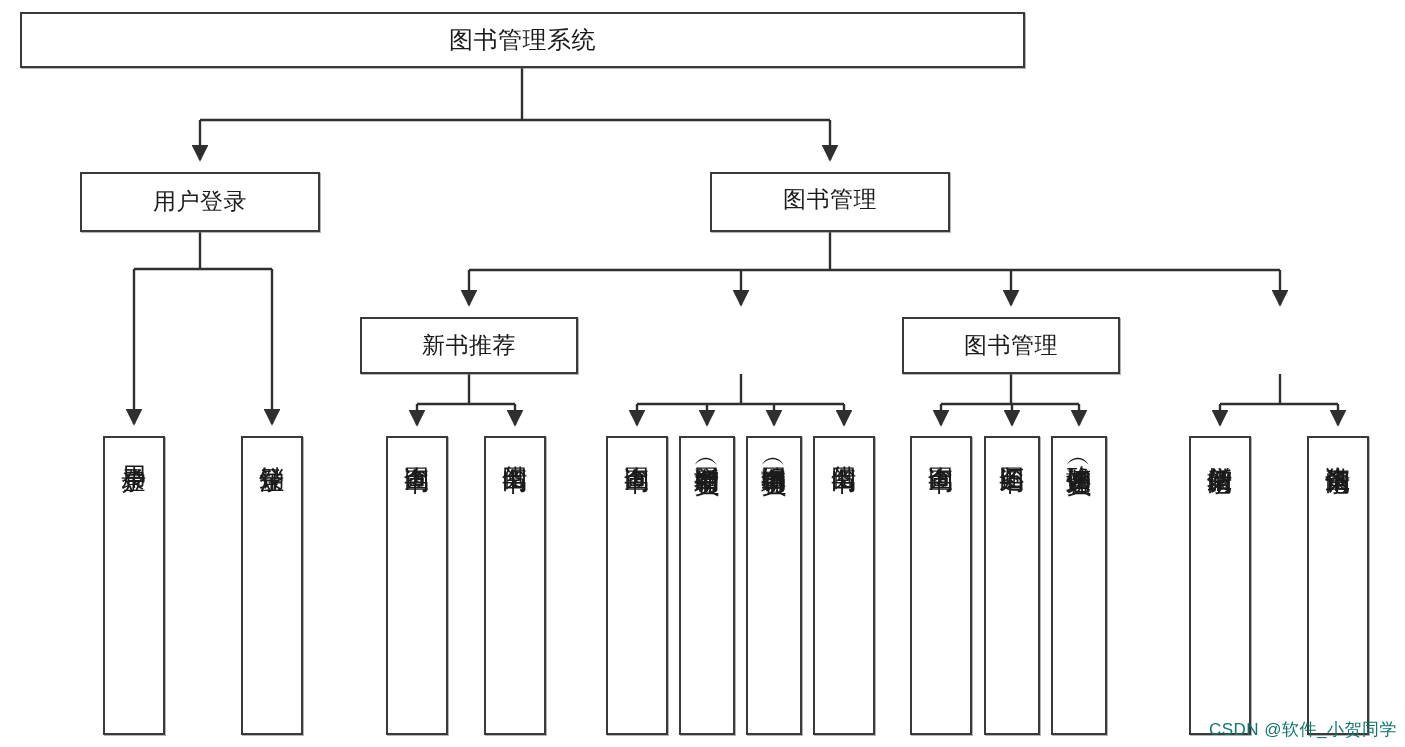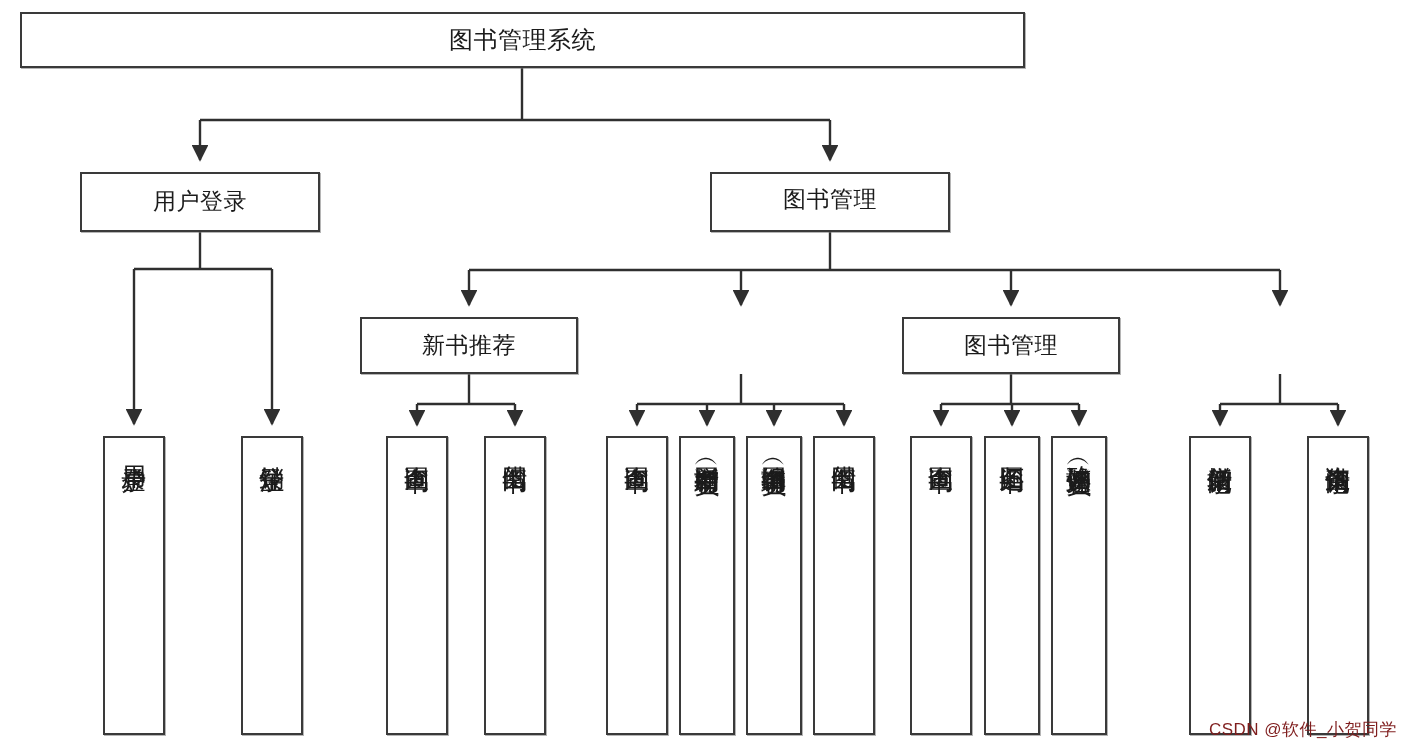--- a/index.html
+++ b/index.html
@@ -179,15 +179,15 @@
   <div class="node leaf" style="left: 1051px; top: 436px; width: 56px; height: 299px; border-color: rgb(58, 58, 58); background: rgb(255, 255, 255);">
     <span class="lbl">确认归还（管理员）</span>
   </div>
   <div class="node leaf" style="left: 1189px; top: 436px; width: 62px; height: 299px; border-color: rgb(58, 58, 58); background: rgb(255, 255, 255);">
     <span class="lbl">新增借阅记录</span>
   </div>
   <div class="node leaf" style="left: 1307px; top: 436px; width: 62px; height: 299px; border-color: rgb(58, 58, 58); background: rgb(255, 255, 255);">
     <span class="lbl">查询借阅记录</span>
   </div>
 
-  <div id="watermark" style="color: #7f1d1d;">CSDN @软件_小贺同学</div>
+  <div id="watermark" style="color: #0f766e;">CSDN @软件_小贺同学</div>
 
 </div>
 
 </body></html>

